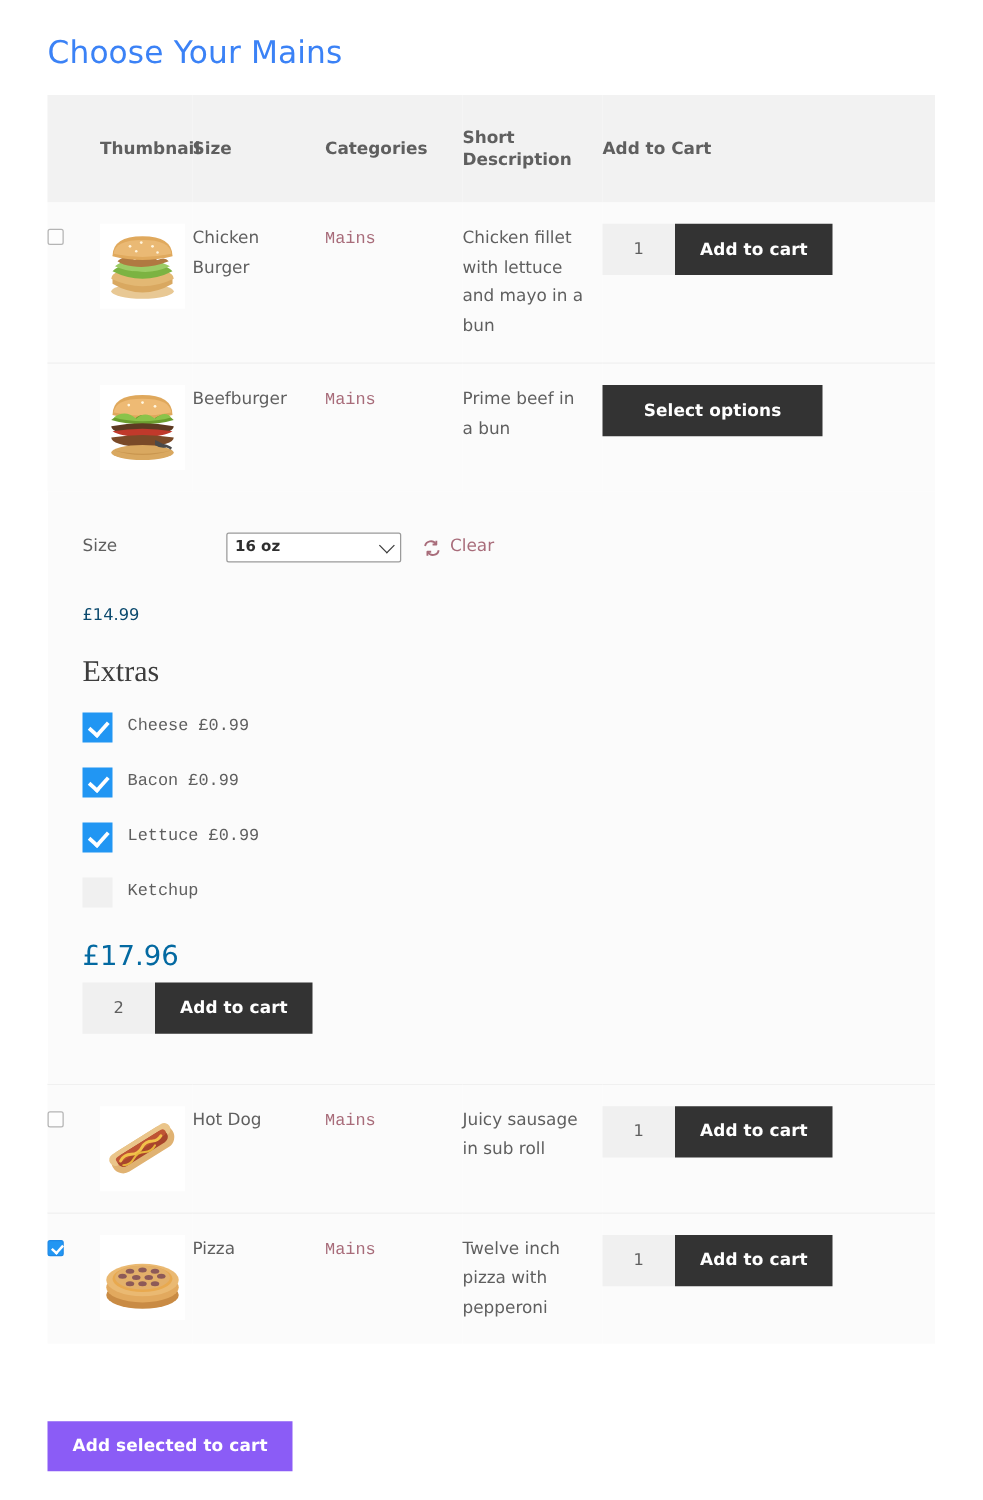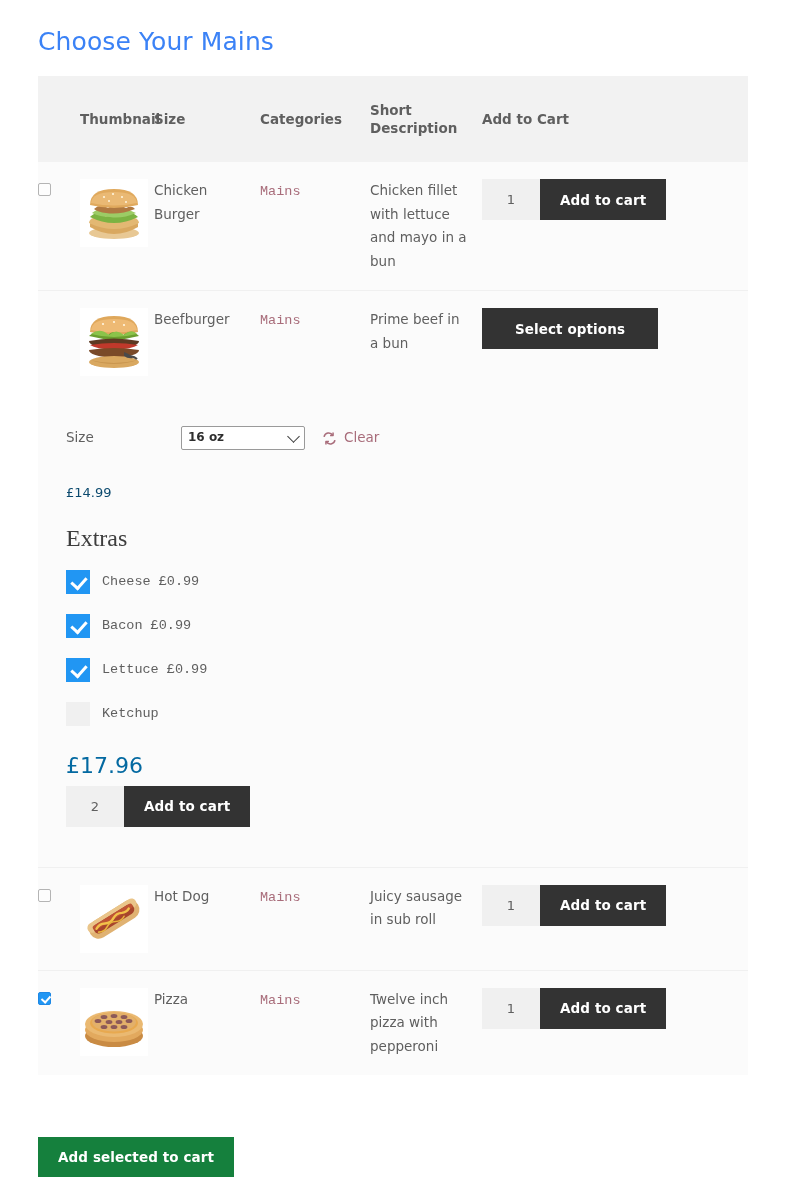--- a/index.html
+++ b/index.html
@@ -181,21 +181,21 @@
     height: 34px;
     margin-top: 28px;
     margin-left: 28px;
   }
   .var-label {
     width: 115px;
     font-size: 13.5px;
     color: #5f5f5f;
   }
   .var-select {
-    width: 124px;
+    width: 140px;
     height: 24px;
     border: 1px solid #9a9a9a;
     border-radius: 2px;
     background: #ffffff;
     font-family: "DejaVu Sans", sans-serif;
     font-size: 12px;
     font-weight: 700;
     color: #2e2e2e;
     padding: 0 20px 0 6px;
     position: relative;
@@ -287,21 +287,21 @@
     display: flex;
     align-items: flex-start;
     margin-bottom: 40px;
   }
 
   
   .bulk-btn {
     position: absolute;
     left: 38px;
     top: 1137px;
-    background: #15803d;
+    background: #8b5cf6;
     color: #ffffff;
     border: none;
     font-family: "DejaVu Sans", sans-serif;
     font-size: 13.5px;
     font-weight: 700;
     height: 40px;
     padding: 0 20px;
     cursor: pointer;
     letter-spacing: 0.1px;
   }

